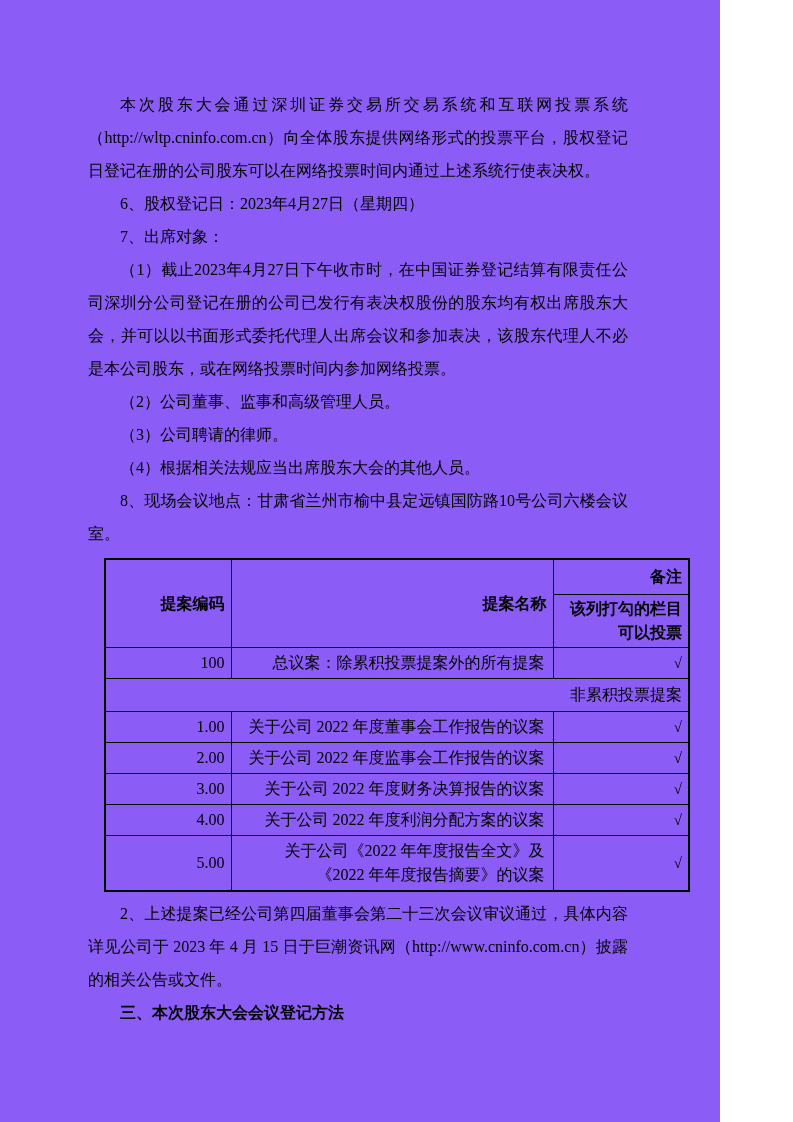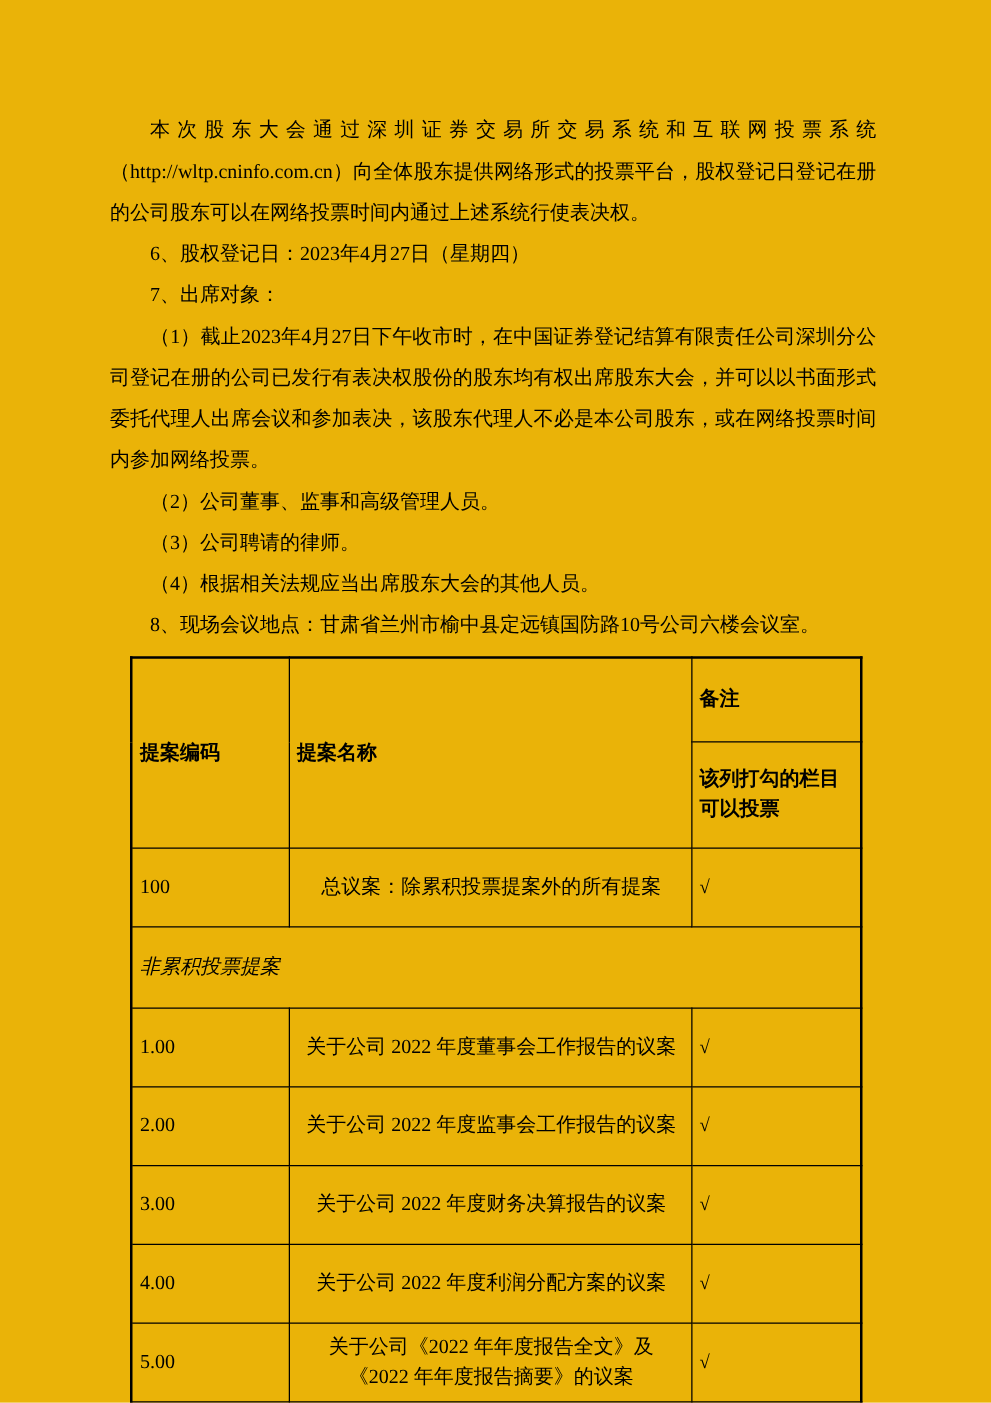--- a/index.html
+++ b/index.html
@@ -9,24 +9,24 @@
   }
   body {
     width: 793px;
     height: 1122px;
     overflow: hidden;
     font-family: "Liberation Serif", "DejaVu Serif", serif;
     color: #000000;
   }
   .page {
     box-sizing: border-box;
-    width: 793px;
+    width: 720px;
     height: 1122px;
     padding: 88px 92px 0 88px;
-    background: #eab308;
+    background: #8b5cf6;
   }
   .para {
     margin: 0;
     font-size: 16px;
     line-height: 33px;
     text-align: justify;
     text-justify: inter-ideograph;
     text-indent: 2em;
     word-break: break-word;
   }
@@ -40,33 +40,33 @@
     border-collapse: collapse;
     border: 2px solid #000000;
   }
   col.c1 { width: 126px; }
   col.c2 { width: 322px; }
   col.c3 { width: 136px; }
   .doc-table th, .doc-table td {
     border: 1px solid #000000;
     font-size: 16px;
     line-height: 24px;
-    padding: 18px 6px;
-    text-align: left;
+    padding: 2px 6px;
+    text-align: right;
     vertical-align: middle;
     overflow: hidden;
   }
   .doc-table thead th { font-weight: 700; }
   th.h-main { height: 72px; }
   th.h-top  { height: 30px; }
   th.h-sub  { height: 40px; margin-top: 28px; }
   td.cell-code  { height: 26px; margin-top: 24px; }
-  td.cell-name  { text-align: center; padding: 3px 8px 3px 10px; }
+  td.cell-name  { text-align: right; padding: 3px 8px 3px 10px; }
   td.cell-check { font-size: 15px; }
-  td.cell-group { height: 28px; font-style: italic; }
+  td.cell-group { height: 28px; }
 </style>
 </head>
 <body>
 
 <div class="page">
 
   <p class="para">本次股东大会通过深圳证券交易所交易系统和互联网投票系统（http://wltp.cninfo.com.cn）向全体股东提供网络形式的投票平台，股权登记日登记在册的公司股东可以在网络投票时间内通过上述系统行使表决权。</p>
   <p class="para">6、股权登记日：2023年4月27日（星期四）</p>
   <p class="para">7、出席对象：</p>
   <p class="para">（1）截止2023年4月27日下午收市时，在中国证券登记结算有限责任公司深圳分公司登记在册的公司已发行有表决权股份的股东均有权出席股东大会，并可以以书面形式委托代理人出席会议和参加表决，该股东代理人不必是本公司股东，或在网络投票时间内参加网络投票。</p>
@@ -127,15 +127,16 @@
   </tr>
 
   <tr>
     <td class="cell-code">5.00</td>
     <td class="cell-name">关于公司《2022 年年度报告全文》及《2022 年年度报告摘要》的议案</td>
     <td class="cell-check">√</td>
   </tr>
 </tbody>
   </table>
 
+  <p class="para">2、上述提案已经公司第四届董事会第二十三次会议审议通过，具体内容详见公司于 2023 年 4 月 15 日于巨潮资讯网（http://www.cninfo.com.cn）披露的相关公告或文件。</p>
   <p class="para heading">三、本次股东大会会议登记方法</p>
 
 </div>
 
 </body></html>

